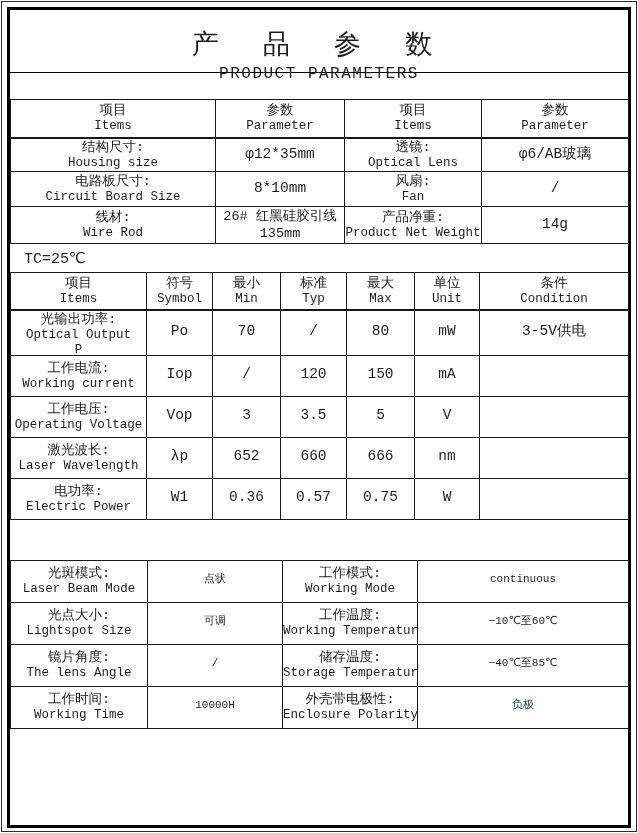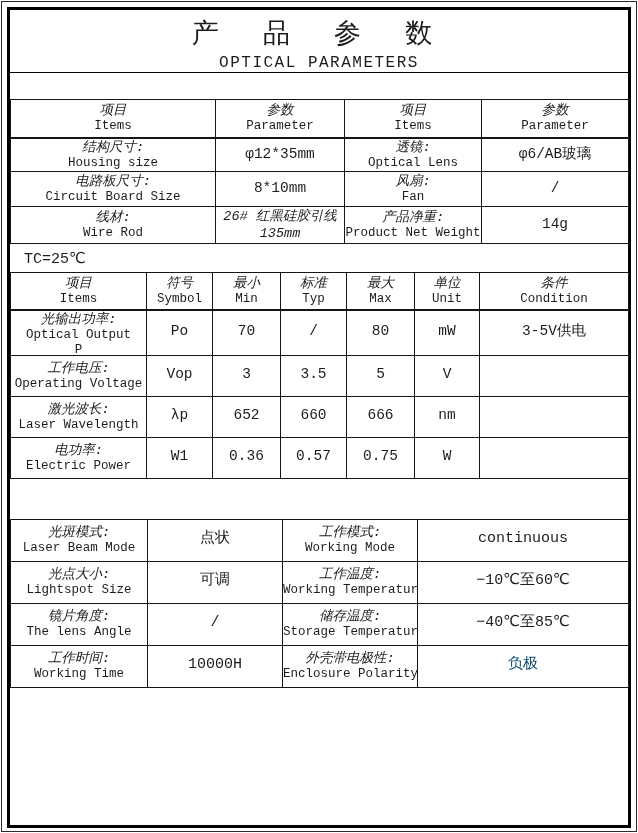--- a/index.html
+++ b/index.html
@@ -6,58 +6,58 @@
   body{
     width:638px;height:833px;position:relative;background:#ffffff;
     font-family:"Liberation Mono","DejaVu Sans Mono","DejaVu Sans",monospace;
     color:#1c1c1c;overflow:hidden;
   }
   .thin{position:absolute;inset:1px;border:1px solid #2b2b2b;pointer-events:none;}
   .frame{position:absolute;top:7px;left:7px;right:7px;bottom:5px;border:3px solid #000;}
   .title-block{border-bottom:1px solid #000;text-align:center;}
   .title-block.first{height:62px;}
   .title-block.second{height:64px;}
-  .t-zh{font-size:27px;letter-spacing:14px;padding-top:5px;font-weight:500;}
+  .t-zh{font-size:27px;letter-spacing:14px;padding-top:16px;font-weight:500;}
   .title-block.second .t-zh{padding-top:7px;}
   .t-en{font-size:16px;letter-spacing:1.5px;padding-top:3px;}
   .gap1{height:26px;border-bottom:0;}
   .gap2{height:40px;}
   .tc{height:23px;font-size:15px;text-align:left;padding:5px 0 0 14px;}
   table.tbl{width:100%;border-collapse:collapse;table-layout:fixed;}
   table.tbl td,table.tbl th{border:1px solid #161616;padding:0;text-align:center;font-weight:normal;vertical-align:middle;overflow:hidden;}
   table.tbl thead th{border-bottom-width:2px;}
-  .zh{font-size:13.5px;line-height:17px;font-style:italic;}
+  .zh{font-size:13.5px;line-height:17px;}
   .en{font-size:12.5px;line-height:15px;white-space:nowrap;}
   .val{font-size:14.5px;line-height:17px;}
   td.vbot{vertical-align:bottom;}
   td.vbot .val{padding-bottom:3px;}
   .clip3{height:42px;overflow:hidden;}
   
   #product-table thead tr{height:38px;}
   #product-table tbody tr:nth-child(1){height:24px;}
   #product-table tbody tr:nth-child(2){height:35px;}
   #product-table tbody tr:nth-child(3){height:37px;}
   #product-table tbody tr:nth-child(4){height:36px;}
   
   #optical-table thead tr{height:38px;}
   #optical-table tbody tr{height:41px;padding-left:48px;}
   #optical-table tbody tr:nth-child(1){height:45px;}
   
   #mode-table tbody tr{height:42px;}
-  #mode-table .val{font-size:15px;}
+  #mode-table .val{font-size:11px;}
 </style>
 </head>
 <body>
 
 <div class="thin"></div>
 <div class="frame">
 
   <div class="title-block first">
     <div class="t-zh">产 品 参 数</div>
-    <div class="t-en">OPTICAL PARAMETERS</div>
+    <div class="t-en">PRODUCT PARAMETERS</div>
   </div>
   <div class="gap1"></div>
 
   <table class="tbl" id="product-table">
     <colgroup>
         <col style="width:205px">
         <col style="width:129px">
         <col style="width:137px">
         <col style="width:147px">
       </colgroup>
@@ -201,20 +201,44 @@
           </td>
         <td class="vbot">
             <div class="val">mW</div>
           </td>
         <td class="vbot">
             <div class="val">3-5V供电</div>
           </td>
       </tr>
       <tr>
         <td>
+            <div class="zh">工作电流:</div>
+            <div class="en">Working current</div>
+          </td>
+        <td class="vbot">
+            <div class="val">Iop</div>
+          </td>
+        <td class="vbot">
+            <div class="val">/</div>
+          </td>
+        <td class="vbot">
+            <div class="val">120</div>
+          </td>
+        <td class="vbot">
+            <div class="val">150</div>
+          </td>
+        <td class="vbot">
+            <div class="val">mA</div>
+          </td>
+        <td class="vbot">
+            <div class="val"></div>
+          </td>
+      </tr>
+      <tr>
+        <td>
             <div class="zh">工作电压:</div>
             <div class="en">Operating Voltage</div>
           </td>
         <td class="vbot">
             <div class="val">Vop</div>
           </td>
         <td class="vbot">
             <div class="val">3</div>
           </td>
         <td class="vbot">

